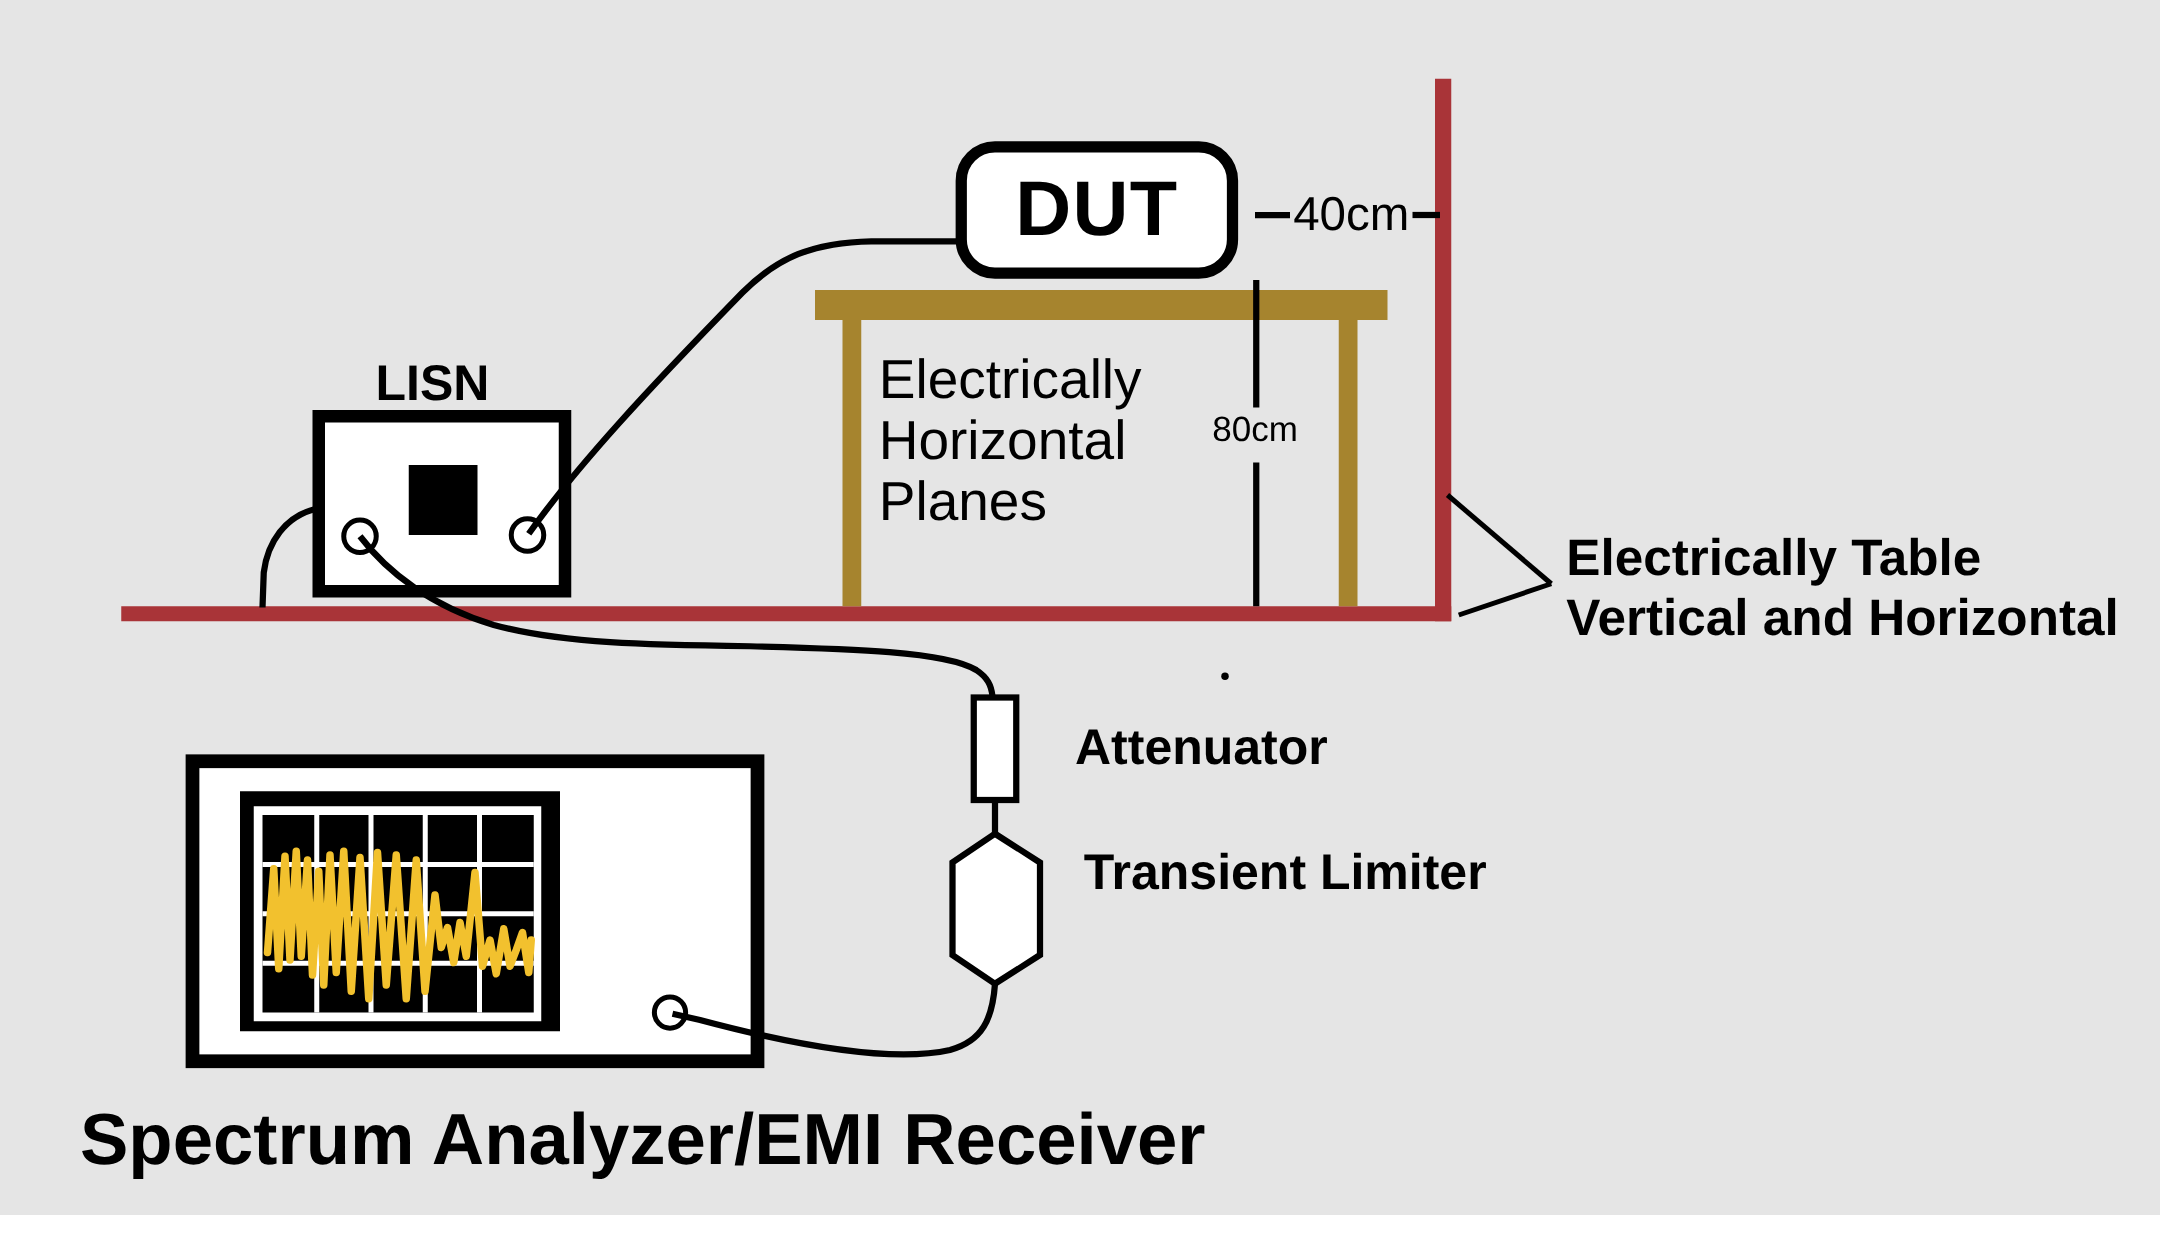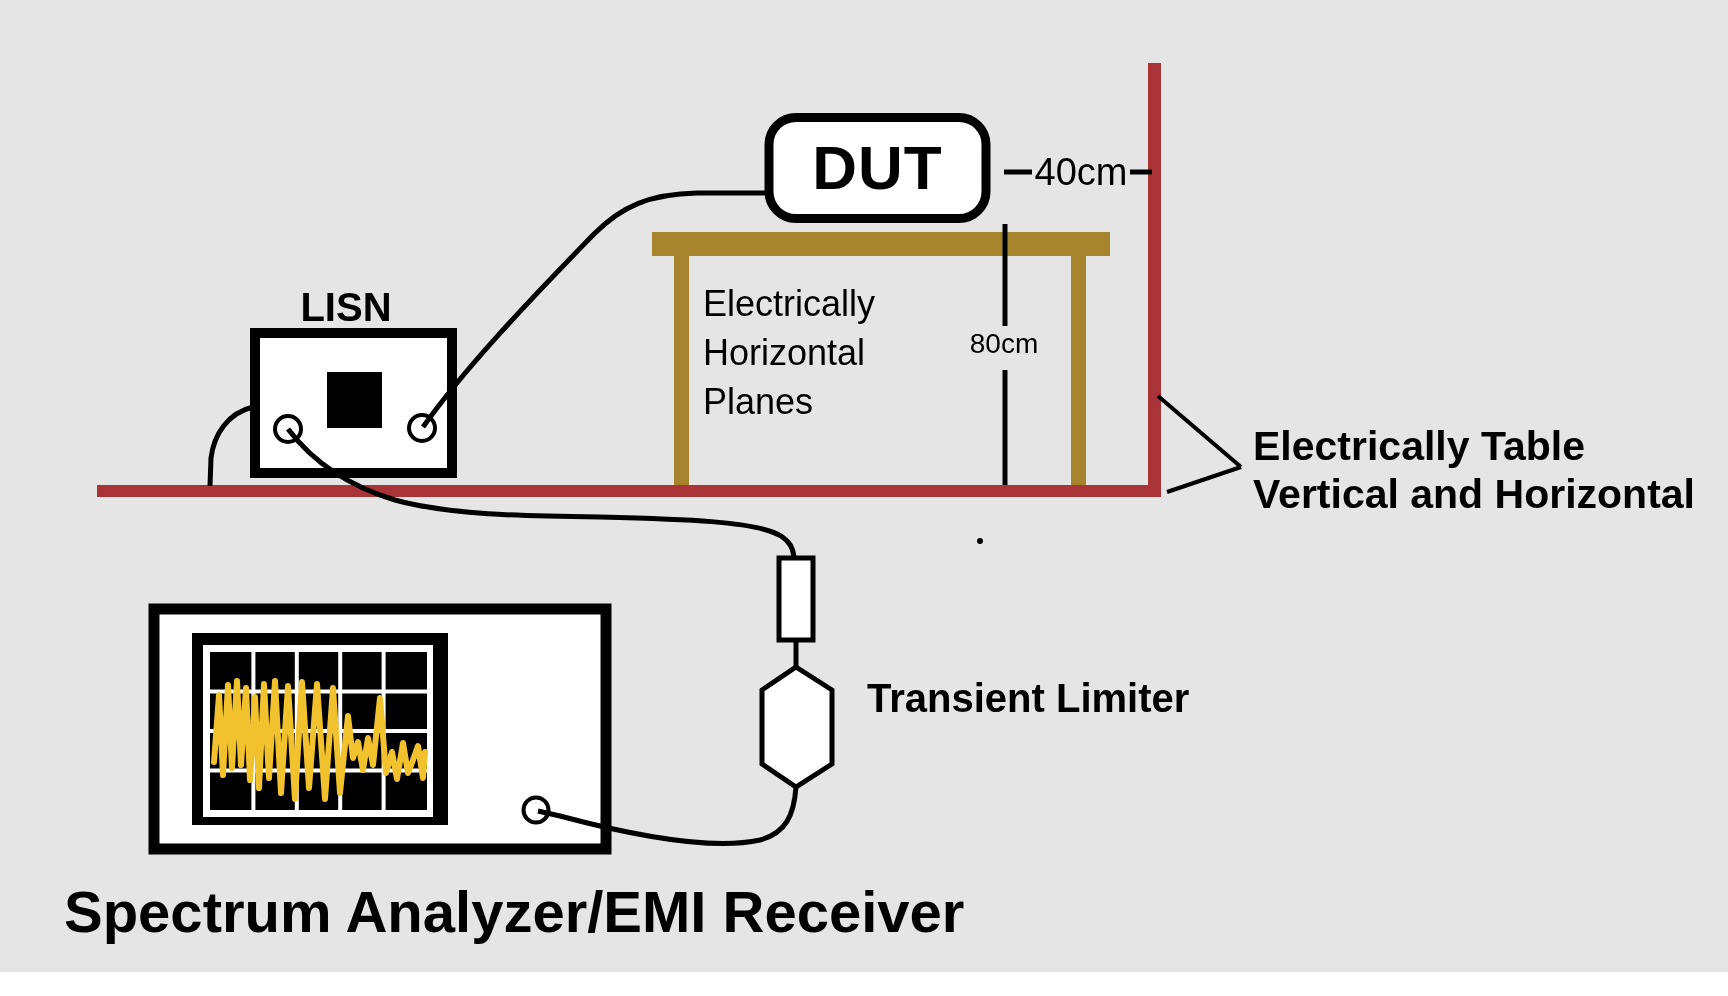--- a/index.html
+++ b/index.html
@@ -26,21 +26,21 @@
     left: 765px; top: 113px; width: 225px; height: 110px;
     display: flex; align-items: center; justify-content: center;
     font-size: 62px; font-weight: bold; letter-spacing: 1px;
   }
   .lbl-lisn {
     left: 246px; top: 267px; width: 200px;
     text-align: center; font-size: 40px; font-weight: bold; margin-top: 20px;
   }
   .lbl-table {
     left: 703px; top: 279px;
-    font-size: 36px; font-weight: normal; line-height: 49px;
+    font-size: 44px; font-weight: normal; line-height: 49px;
   }
   .lbl-40cm {
     left: 1031px; top: 153px; width: 100px;
     text-align: center; font-size: 38px; font-weight: normal;
   }
   .lbl-80cm {
     left: 954px; top: 330px; width: 100px;
     text-align: center; font-size: 28px; font-weight: normal;
   }
   .lbl-attenuator {
@@ -129,20 +129,21 @@
   <div class="lbl lbl-table">
     <div>Electrically</div>
     <div>Horizontal</div>
     <div>Planes</div>
   </div>
 
   <div class="lbl lbl-40cm">40cm</div>
 
   <div class="lbl lbl-80cm">80cm</div>
 
+  <div class="lbl lbl-attenuator">Attenuator</div>
 
   <div class="lbl lbl-limiter">Transient Limiter</div>
 
   <div class="lbl lbl-ground">
     <div>Electrically Table</div>
     <div>Vertical and Horizontal</div>
   </div>
 
   <div class="lbl lbl-analyzer">Spectrum Analyzer/EMI Receiver</div>
 

